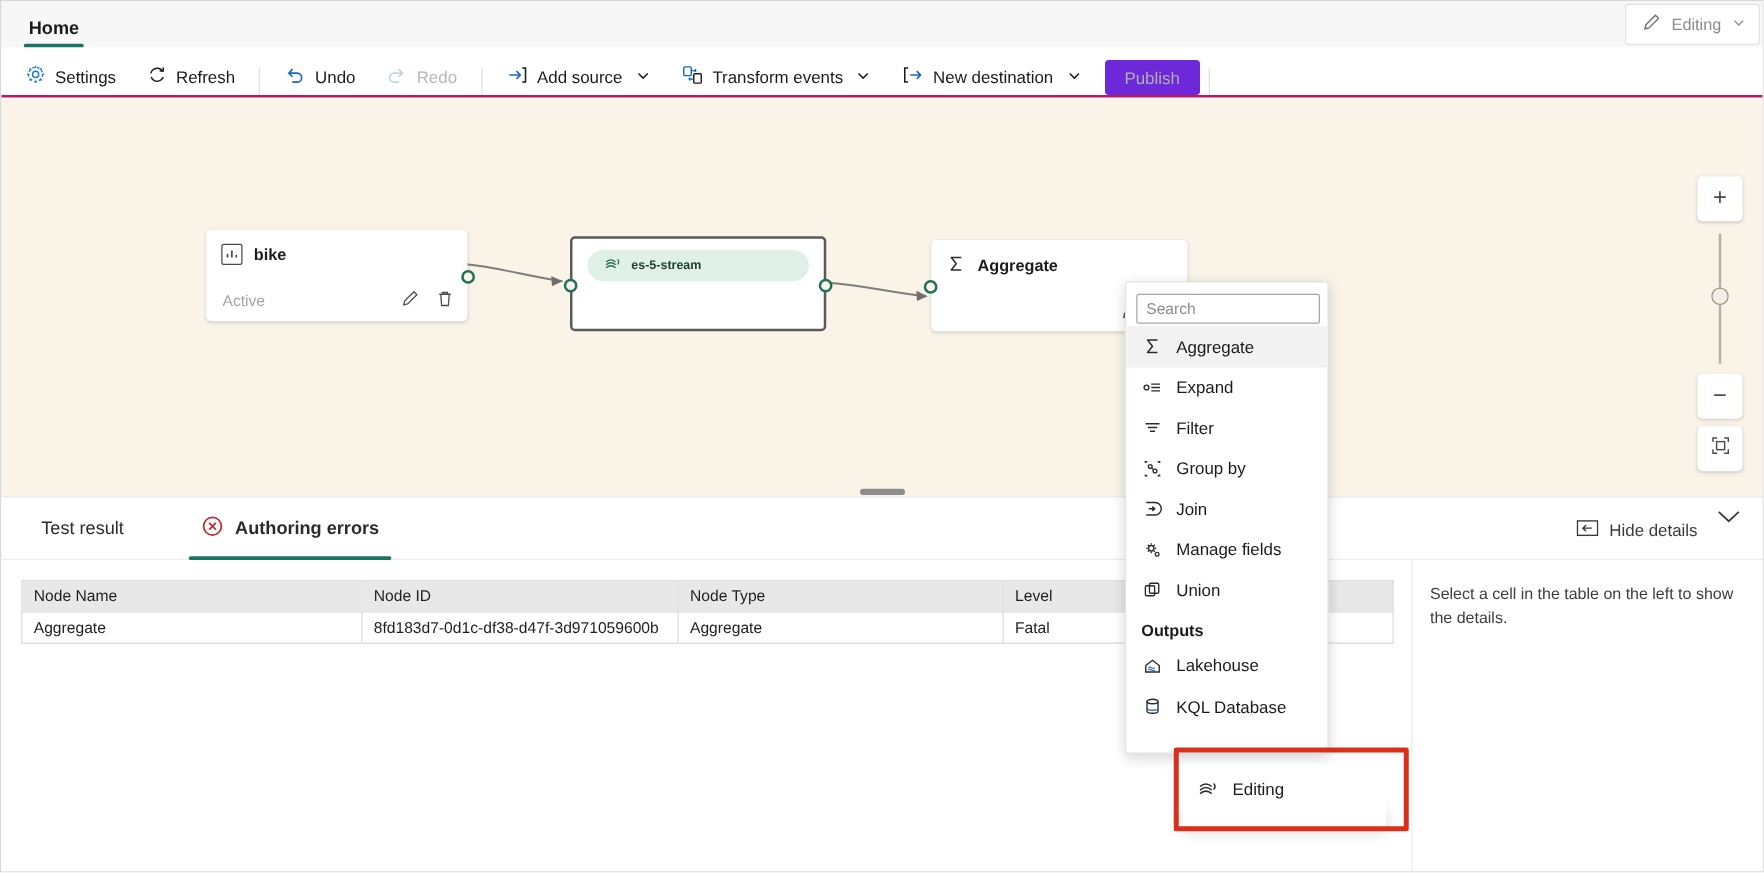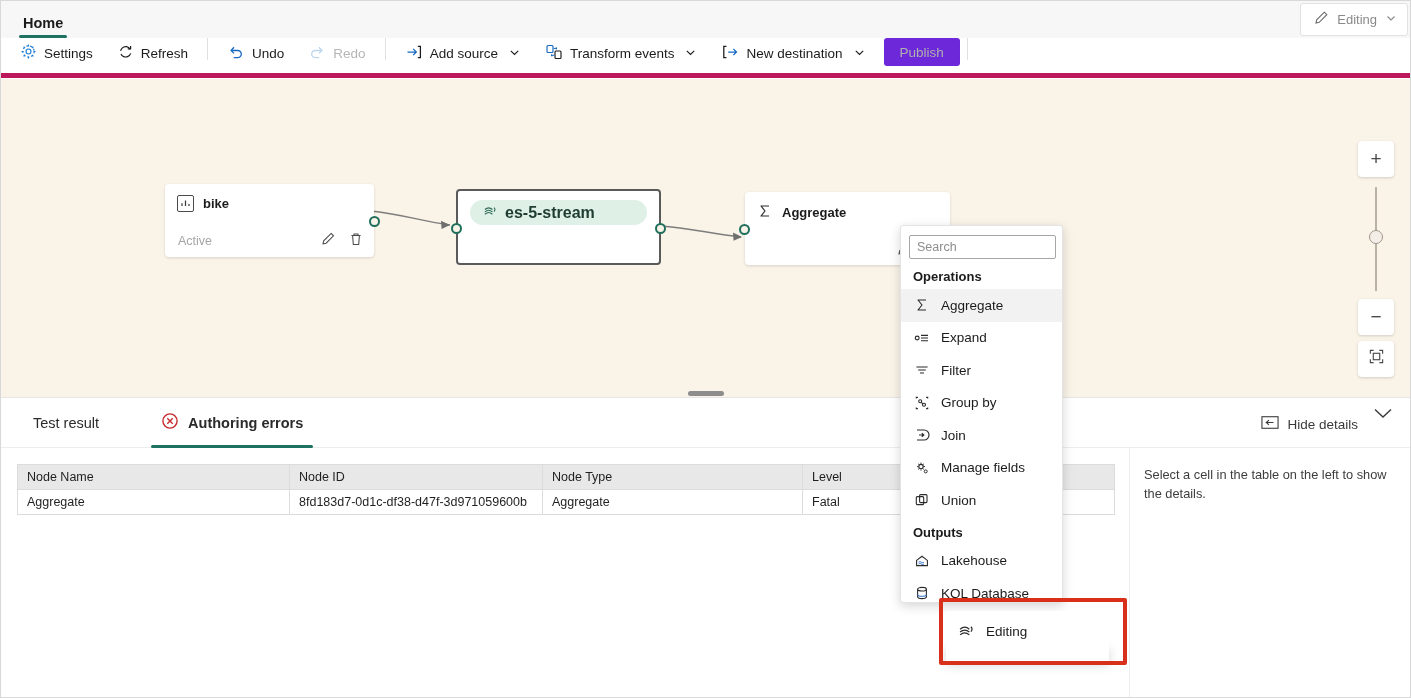--- a/index.html
+++ b/index.html
@@ -38,22 +38,22 @@
     height: 33px; padding: 0 10px 0 12px;
     display: flex; align-items: center; gap: 8px;
     background: #ffffff; border: 1px solid #e2e2e2; border-radius: 3px;
     font-size: 13px; color: #8b8b8b; cursor: pointer;
   }
   .editing-chip .lbl { color: #8a8a8a; }
 
   
   .toolbar {
     position: absolute; left: 0; top: 37px; width: 1411px; height: 40px;
-    background: #ffffff; border-bottom: 5px solid #be185d;
-    display: flex; align-items: flex-start;
+    background: #ffffff; border-bottom: 2px solid #be185d;
+    display: flex; align-items: flex-end;
   }
   .tb-btn {
     display: flex; align-items: center; gap: 7px;
     height: 30px; padding: 0 10px; margin: 0 2px;
     font-size: 13.5px; color: #1b1b1b;
     border-radius: 3px; cursor: pointer; white-space: nowrap;
   }
   .tb-btn:first-child { margin-left: 9px; }
   .tb-btn.disabled { color: #b6b6b6; cursor: default; }
   .tb-sep {
@@ -97,21 +97,21 @@
   }
   .node-port {
     position: absolute; width: 11px; height: 11px;
     border: 2.2px solid #1f6f5c; border-radius: 50%;
     background: #faf3e8;
   }
   .stream-pill {
     margin: 9px 12px 0 12px;
     height: 25px; border-radius: 13px; background: #dff0e6;
     display: flex; align-items: center; gap: 8px; padding: 0 13px;
-    font-size: 16px; font-weight: 700; color: #1f3c31;
+    font-size: 10px; font-weight: 700; color: #1f3c31;
   }
   .edge { position: absolute; pointer-events: none; }
 
   
   .zoom-ctl { position: absolute; right: 16px; top: 62px; width: 36px; }
   .z-btn {
     width: 36px; height: 36px; background: #fff; border-radius: 4px;
     box-shadow: 0 1px 3px rgba(0,0,0,0.16);
     display: flex; align-items: center; justify-content: center;
     font-size: 19px; color: #4a4a4a; cursor: pointer; margin-bottom: 6px;
@@ -516,21 +516,20 @@
       </div>
       <div class="detail-pane">
         <p>Select a cell in the table on the left to show the details.</p>
       </div>
     </div>
   </div>
 
   <div class="flyout">
     <input class="fly-search" type="text" placeholder="Search" style="">
 
-    <div class="fly-head">Operations</div>
 
     <div class="fly-item hl">
       <span class="fly-ico">
         <svg width="16" height="16" viewBox="0 0 16 16">
             <path d="M12 3H4l4 5-4 5h8" fill="none" stroke="#2b2b2b" stroke-width="1.15" stroke-linejoin="round"></path>
           </svg>
       </span>
       <span>Aggregate</span>
     </div>
 

